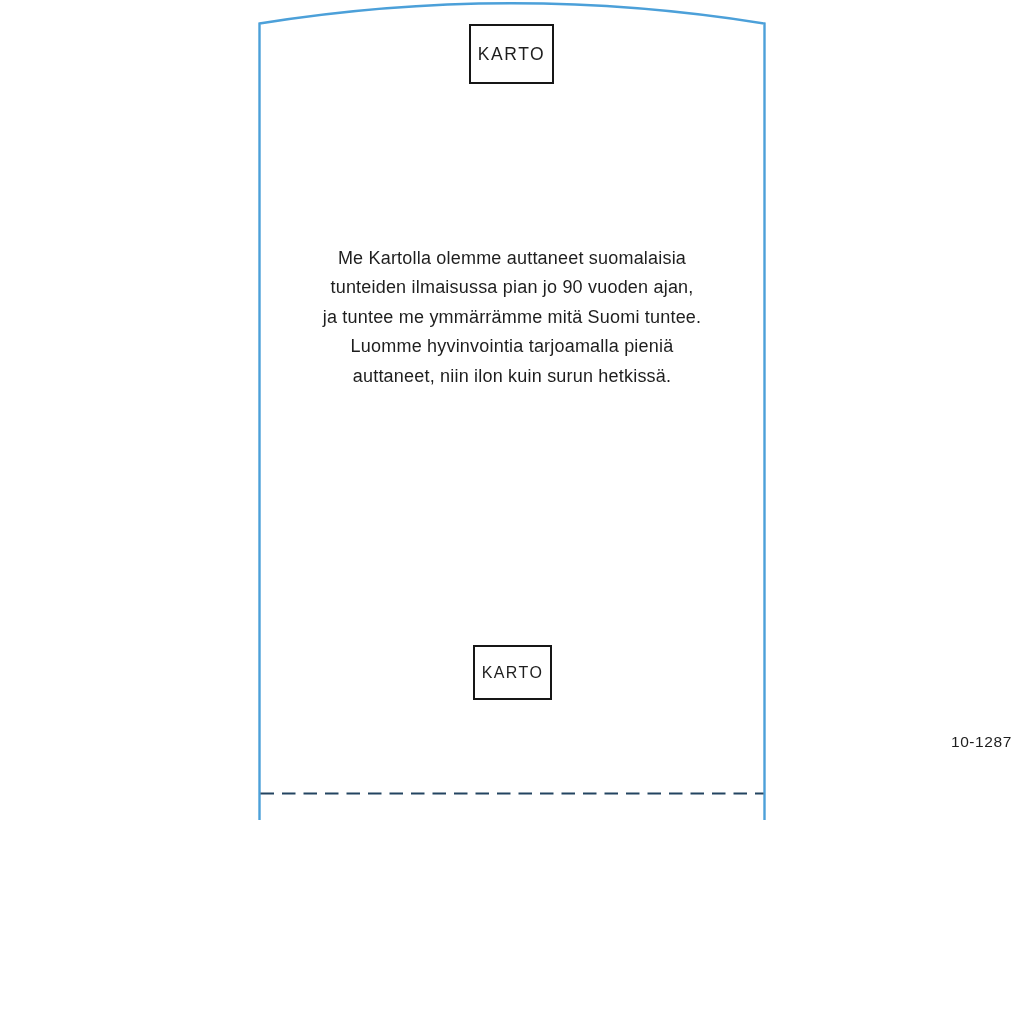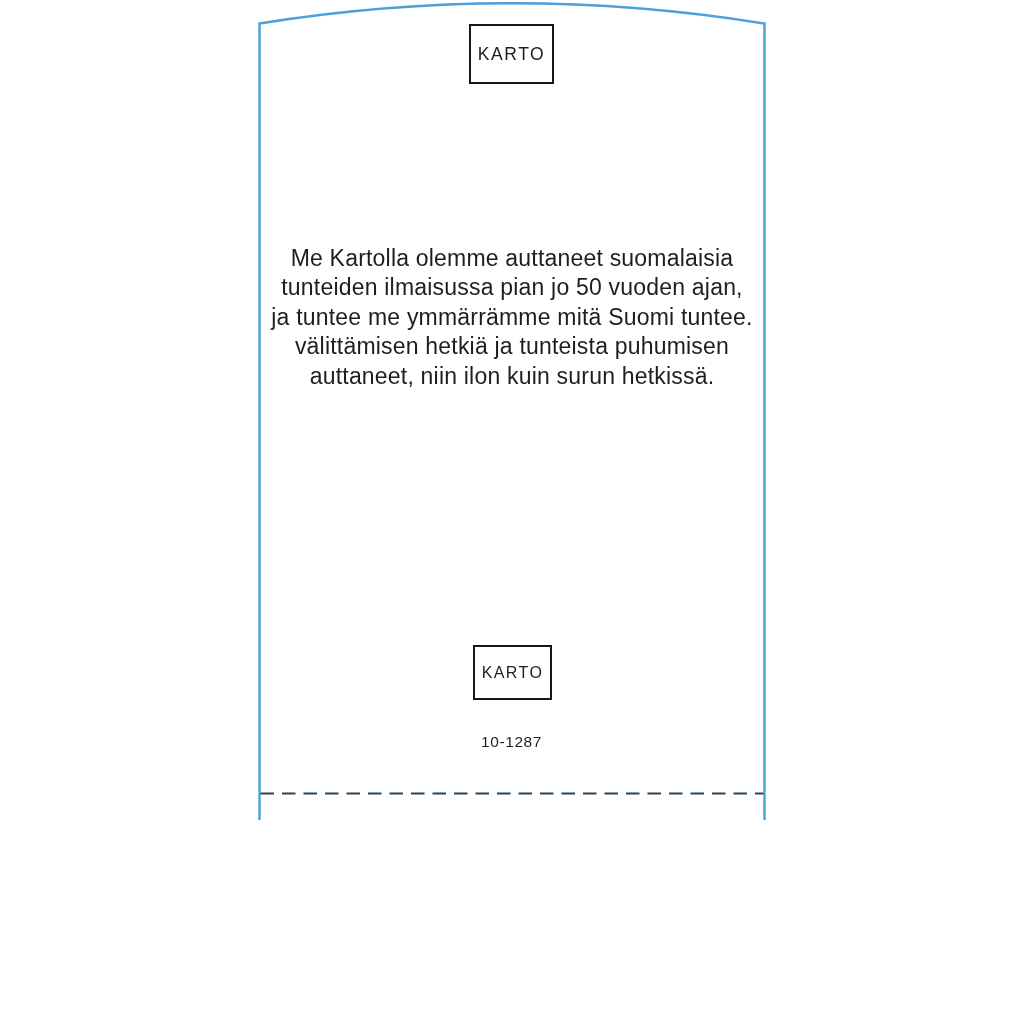--- a/index.html
+++ b/index.html
@@ -61,34 +61,34 @@
     font-size: 16px;
     letter-spacing: 1.4px;
   }
   .brand-story {
     position: absolute;
     left: 0;
     right: 0;
     top: 244px;
     text-align: center;
     color: var(--ink);
-    font-size: 23px;
+    font-size: 18px;
     line-height: 29.4px;
     letter-spacing: 0.2px;
     font-weight: 400;
   }
   .brand-story .line {
     white-space: nowrap;
   }
   .product-code {
     position: absolute;
     left: 0;
-    right: 1px;
+    right: 12px;
     top: 733px;
-    text-align: center;
+    text-align: right;
     color: var(--ink);
     font-size: 15.5px;
     font-weight: 500;
     letter-spacing: 0.6px;
   }
 </style>
 </head>
 <body>
 
 <div class="canvas">
@@ -99,23 +99,23 @@
     <line class="fold-line" x1="260.5" y1="841" x2="763.5" y2="841"></line>
     <line class="fold-line" x1="260.5" y1="895.5" x2="763.5" y2="895.5"></line>
   </svg>
 
   <div class="logo-box top">
     <span>KARTO</span>
   </div>
 
   <div class="brand-story">
     <div class="line">Me Kartolla olemme auttaneet suomalaisia</div>
-    <div class="line">tunteiden ilmaisussa pian jo 50 vuoden ajan,</div>
+    <div class="line">tunteiden ilmaisussa pian jo 90 vuoden ajan,</div>
     <div class="line">ja tuntee me ymmärrämme mitä Suomi tuntee.</div>
-    <div class="line">välittämisen hetkiä ja tunteista puhumisen</div>
+    <div class="line">Luomme hyvinvointia tarjoamalla pieniä</div>
     <div class="line">auttaneet, niin ilon kuin surun hetkissä.</div>
   </div>
 
   <div class="logo-box bottom">
     <span>KARTO</span>
   </div>
 
   <div class="product-code">10-1287</div>
 
 </div>

